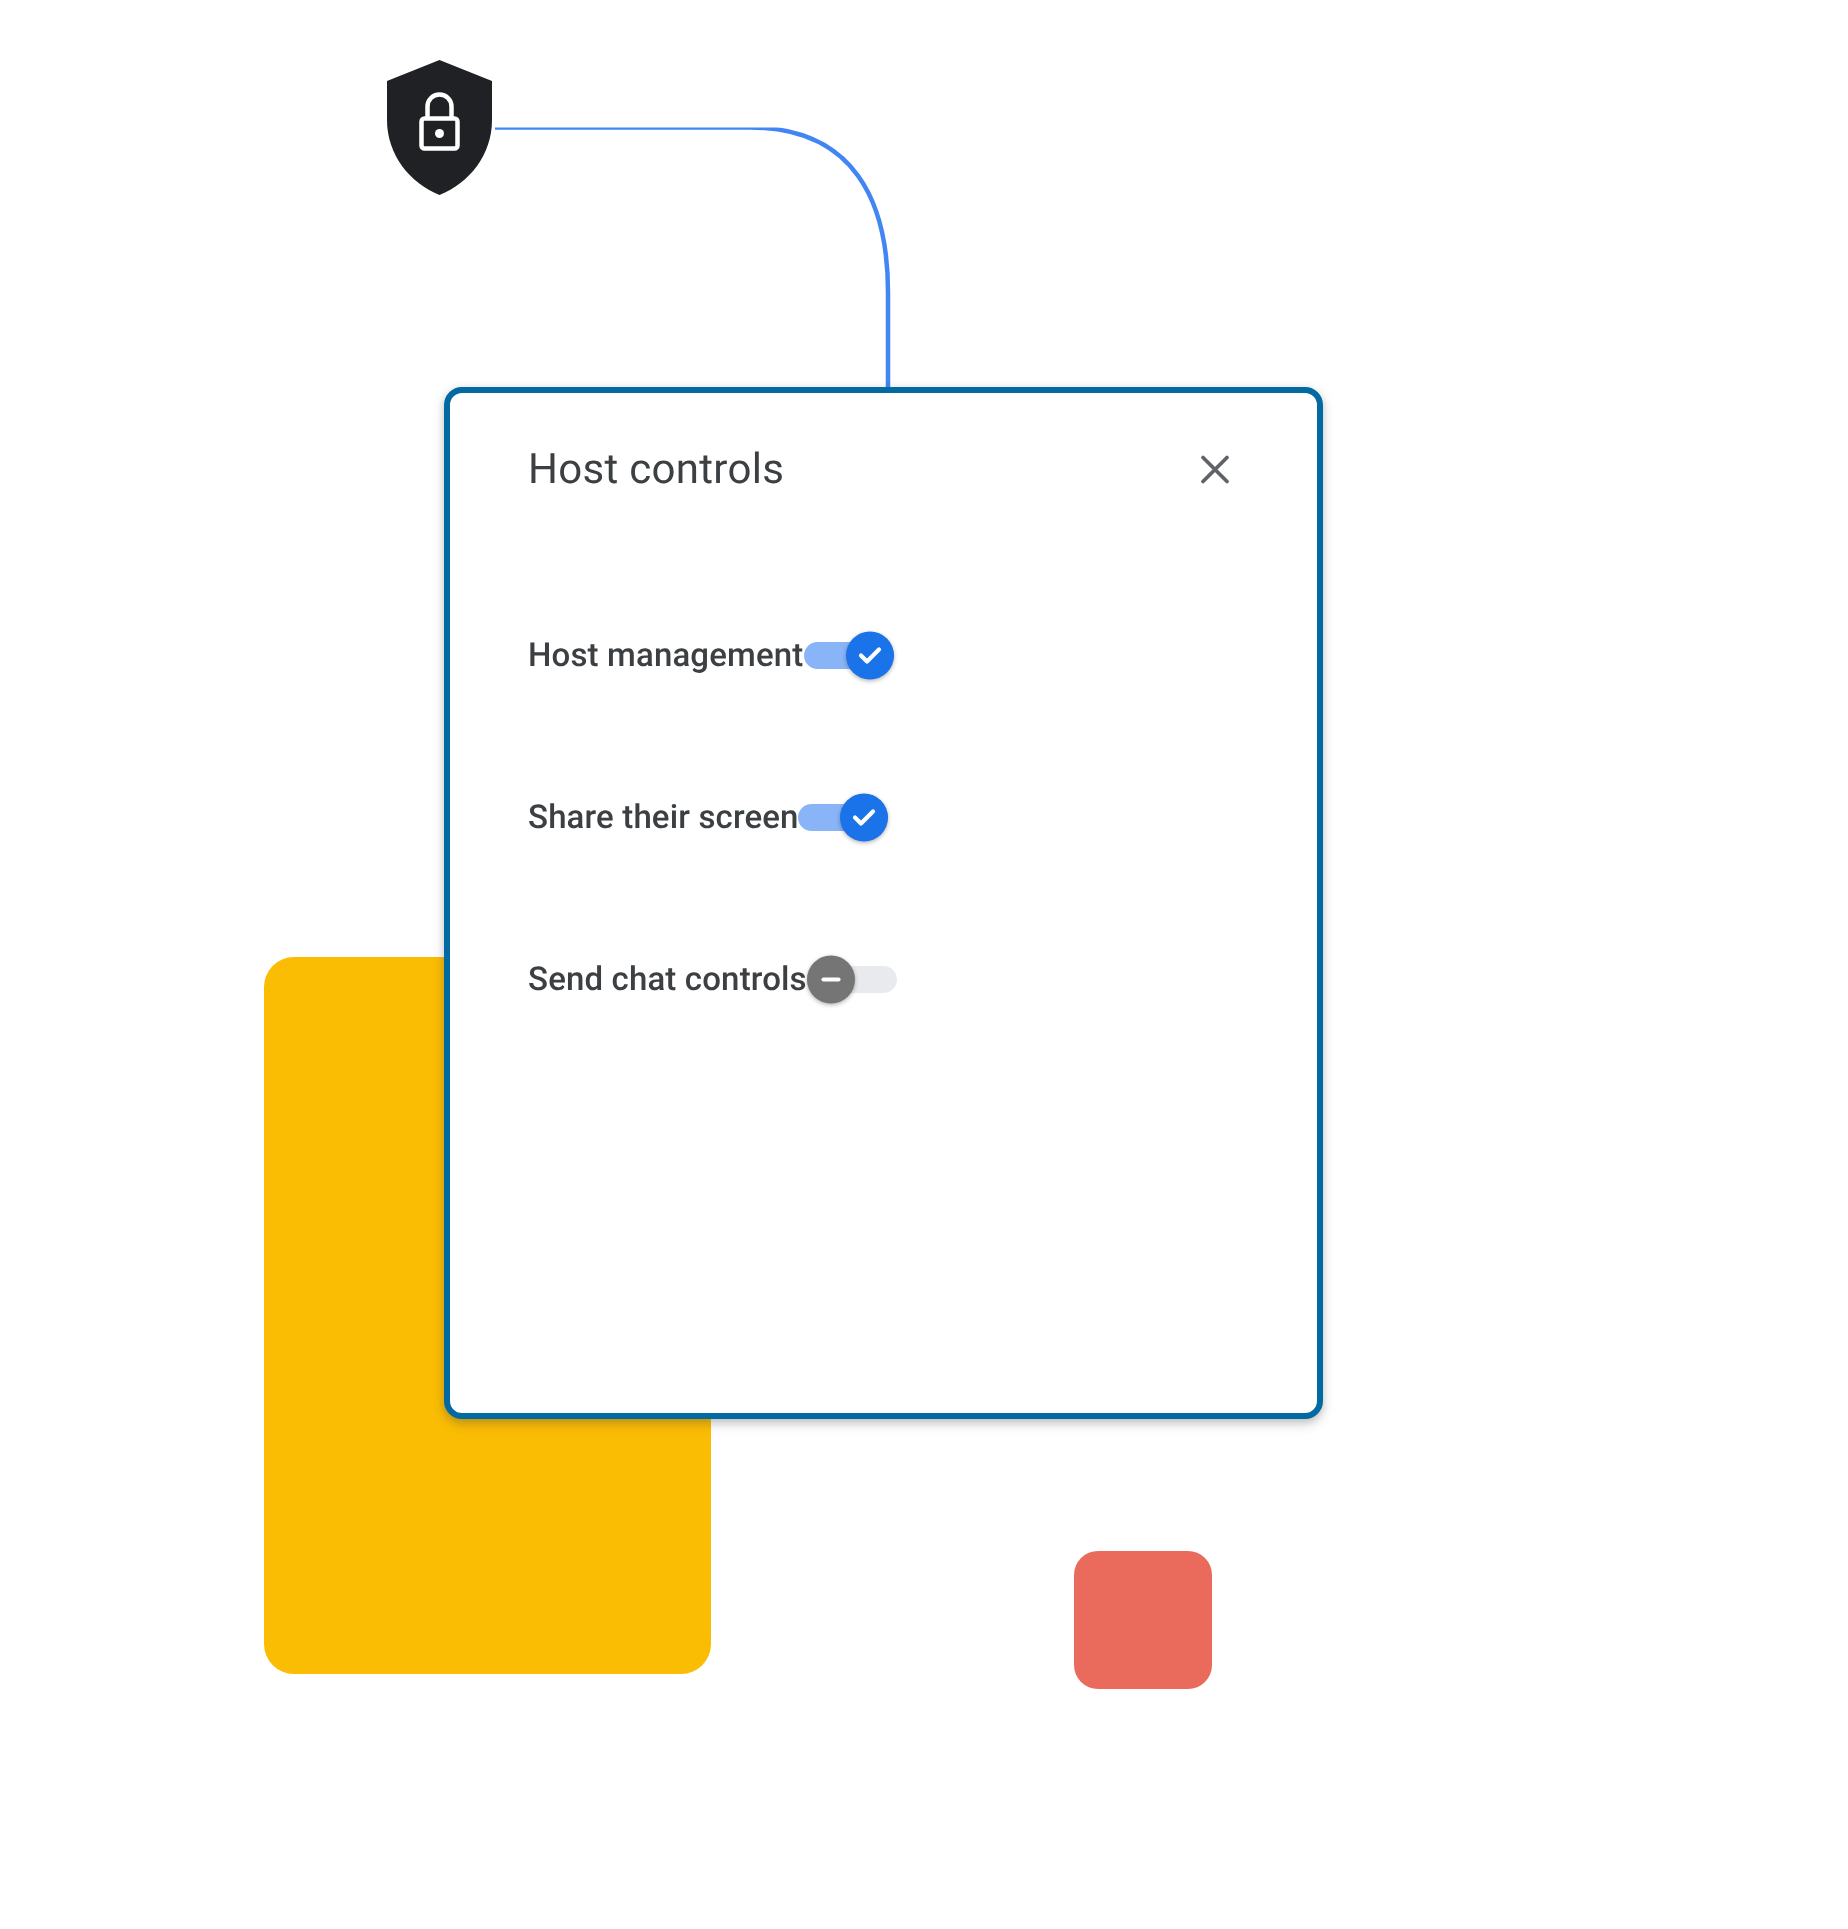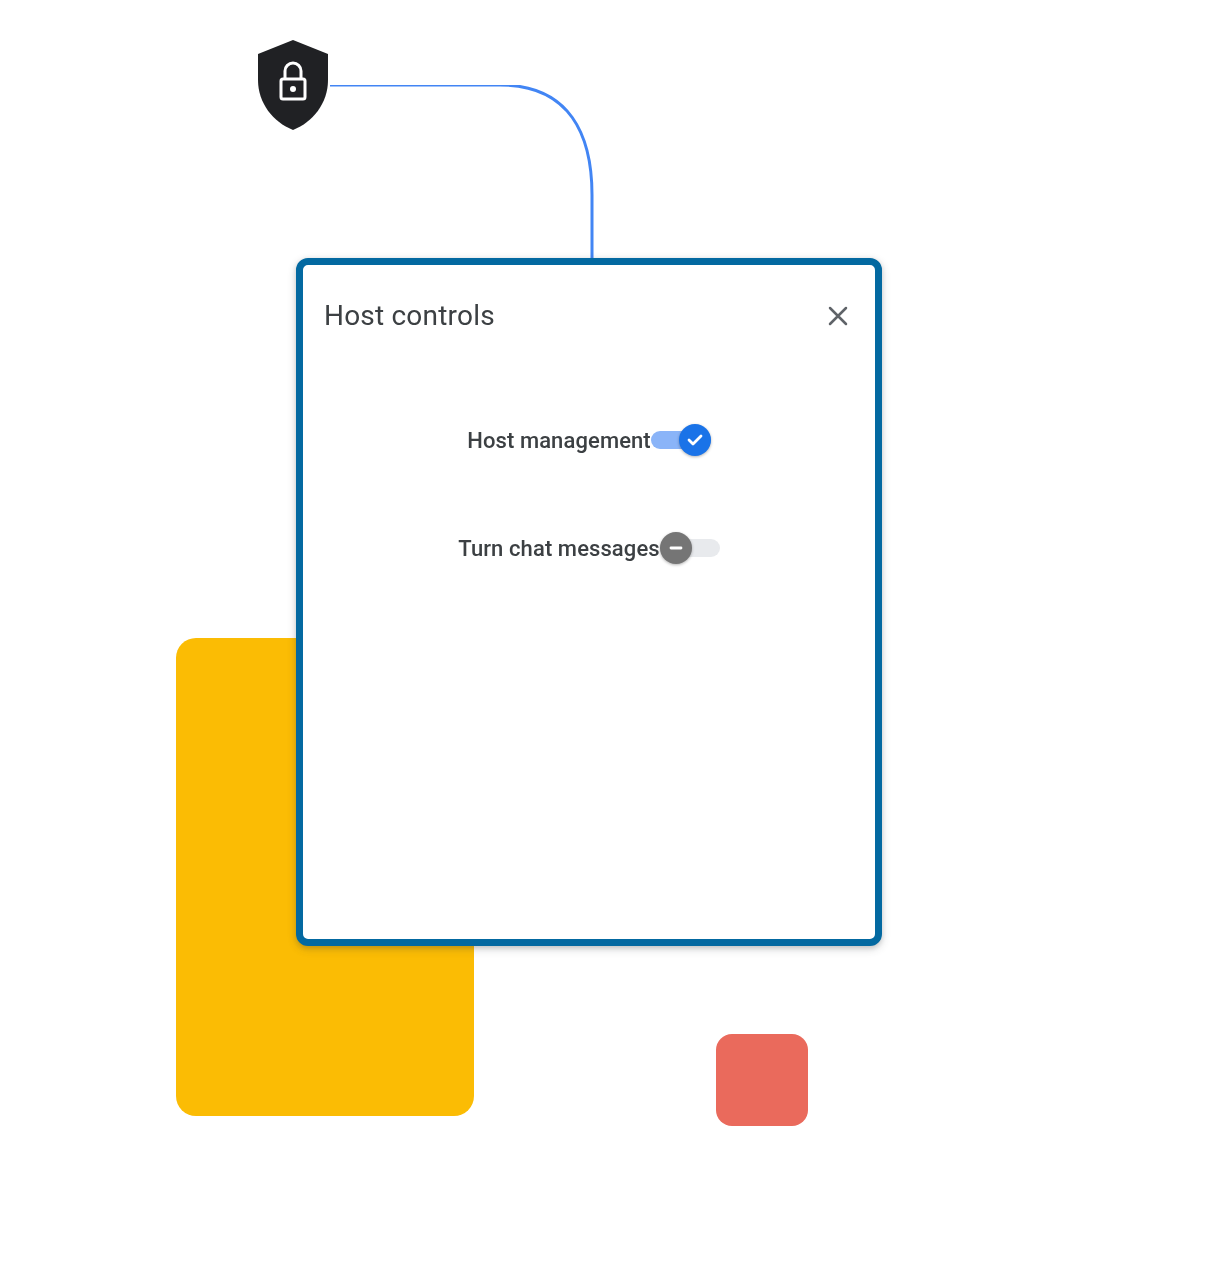--- a/index.html
+++ b/index.html
@@ -57,24 +57,24 @@
       z-index: 1;
     }
     .dialog {
       position: absolute;
       left: 296px;
       top: 258px;
       width: 586px;
       height: 688px;
       background: #ffffff;
       border-radius: 12px;
-      border: 7px solid #0369a1;
+      border: 4px solid #0369a1;
       box-shadow: 0 3px 8px rgba(60,64,67,0.22), 0 1.5px 4px rgba(60,64,67,0.15);
       z-index: 2;
-      padding: 34px 21px;
+      padding: 34px 52px;
     }
     .dialog-header {
       display: flex;
       justify-content: space-between;
       align-items: center;
       margin-bottom: 90px;
     }
     .dialog-title {
       font-size: 28px;
       font-weight: 400;
@@ -86,21 +86,21 @@
       border: none;
       cursor: pointer;
       padding: 4px;
       color: #5f6368;
       display: flex;
       align-items: center;
       justify-content: center;
     }
     .option-row {
       display: flex;
-      justify-content: center;
+      justify-content: flex-start;
       align-items: center;
       height: 36px;
       margin-bottom: 72px;
     }
     .option-label {
       font-size: 22px;
       font-weight: 500;
       color: #3c4043;
       letter-spacing: 0.1px;
     }
@@ -180,23 +180,34 @@
       <div class="toggle on">
         <div class="toggle-track"></div>
         <div class="toggle-thumb">
           <svg width="18" height="18" viewBox="0 0 18 18">
             <path d="M3 9 L7 13 L15 5" stroke="#ffffff" stroke-width="2.8" fill="none" stroke-linecap="round" stroke-linejoin="round"></path>
           </svg>
         </div>
       </div>
     </div>
 
-
     <div class="option-row">
-      <span class="option-label">Turn chat messages</span>
+      <span class="option-label">Share their screen</span>
+      <div class="toggle on">
+        <div class="toggle-track"></div>
+        <div class="toggle-thumb">
+          <svg width="18" height="18" viewBox="0 0 18 18">
+            <path d="M3 9 L7 13 L15 5" stroke="#ffffff" stroke-width="2.8" fill="none" stroke-linecap="round" stroke-linejoin="round"></path>
+          </svg>
+        </div>
+      </div>
+    </div>
+
+    <div class="option-row">
+      <span class="option-label">Send chat controls</span>
       <div class="toggle off">
         <div class="toggle-track"></div>
         <div class="toggle-thumb">
           <svg width="18" height="18" viewBox="0 0 18 18">
             <path d="M4 9 L14 9" stroke="#ffffff" stroke-width="2.8" stroke-linecap="round"></path>
           </svg>
         </div>
       </div>
     </div>
 

